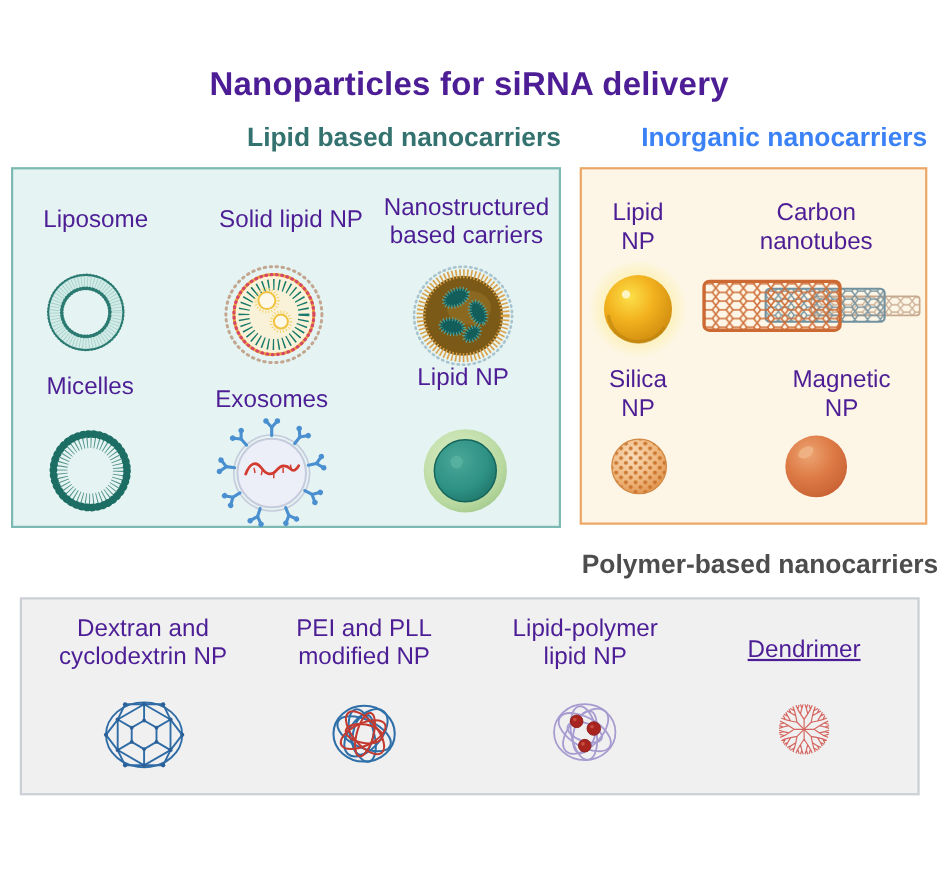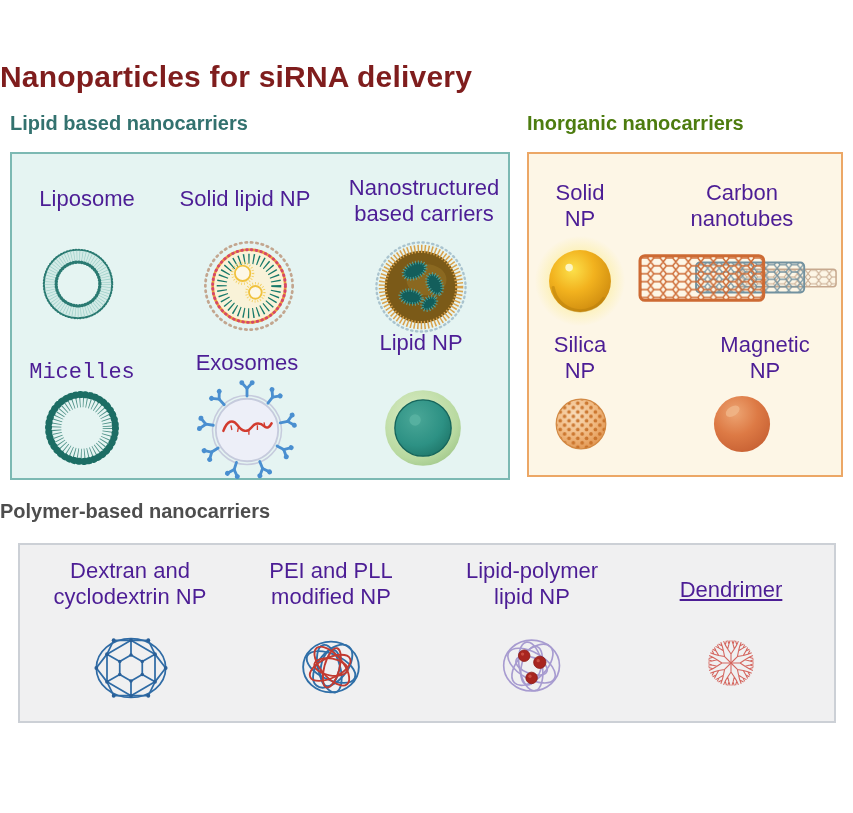--- a/index.html
+++ b/index.html
@@ -3,26 +3,26 @@
 <meta charset="utf-8">
 <style>
   html,body{margin:0;padding:0;}
   body{
     width:853px;height:813px;position:relative;background:#ffffff;
     font-family:"Liberation Sans","DejaVu Sans",sans-serif;color:#1b1b1b;
     overflow:hidden;
   }
   .abs{position:absolute;}
   .title{
-    top:60px;left:0;width:853px;text-align:left;
-    font-size:30px;font-weight:bold;color:#7f1d1d;letter-spacing:.2px;
+    top:60px;left:0;width:853px;text-align:center;
+    font-size:30px;font-weight:bold;color:#4c1d95;letter-spacing:.2px;
   }
-  .section-heading{font-size:20px;font-weight:bold;text-align:left;}
+  .section-heading{font-size:24px;font-weight:bold;text-align:right;}
   .heading-lipid{top:112px;left:10px;width:500px;color:#33726f;}
-  .heading-inorganic{top:112px;left:527px;width:316px;color:#4d7c0f;}
+  .heading-inorganic{top:112px;left:527px;width:316px;color:#3b82f6;}
   .heading-polymer{top:500px;left:0;width:853px;color:#4d4d4d;}
   .panel{box-sizing:border-box;border:2px solid;}
   .panel-lipid{left:10px;top:152px;width:500px;height:328px;background:#e5f4f2;border-color:#7cb9b3;}
   .panel-inorganic{left:527px;top:152px;width:316px;height:325px;background:#fdf6e6;border-color:#eca766;}
   .panel-polymer{left:18px;top:543px;width:818px;height:180px;background:#f0f0f1;border-color:#ccd0d6;}
   .item-label{
     font-size:22px;line-height:1.18;text-align:center;white-space:pre-line;color:#4c1d95;
   }
   .icon{display:block;}
 </style>
@@ -32,24 +32,24 @@
 <div class="abs title">Nanoparticles for siRNA delivery</div>
 <div class="abs section-heading heading-lipid">Lipid based nanocarriers</div>
 <div class="abs section-heading heading-inorganic">Inorganic nanocarriers</div>
 <div class="abs section-heading heading-polymer">Polymer-based nanocarriers</div>
 
 <div class="abs panel panel-lipid"></div>
 <div class="abs panel panel-inorganic"></div>
 <div class="abs panel panel-polymer"></div>
 
 <div class="abs item-label" style="left:17px;top:186px;width:140px;">Liposome</div>
-<div class="abs item-label" style="left:160px;top:186px;width:170px;">Solid lipid NP</div>
+<div class="abs item-label" style="left:160px;top:186px;width:170px;text-align:right;">Solid lipid NP</div>
 <div class="abs item-label" style="left:334px;top:175px;width:180px;">Nanostructured
 based carriers</div>
-<div class="abs item-label" style="left:22px;top:360px;width:120px;font-family:Liberation Mono, monospace;">Micelles</div>
+<div class="abs item-label" style="left:22px;top:338px;width:120px;">Micelles</div>
 <div class="abs item-label" style="left:177px;top:350px;width:140px;text-align:center;">Exosomes</div>
 <div class="abs item-label" style="left:351px;top:330px;width:140px;">Lipid NP</div>
 
 <svg class="abs icon" style="left:36px;top:242px;" width="84" height="84" viewBox="0 0 100 100">
   <circle cx="50" cy="50" r="40" fill="none" stroke="#2a7a72" stroke-width="4" stroke-dasharray="0.5 3" stroke-linecap="round"></circle>
   <circle cx="50" cy="50" r="33" fill="none" stroke="#d4ebe7" stroke-width="13"></circle>
   <circle cx="50" cy="50" r="33" fill="none" stroke="#9ed0c9" stroke-width="13" stroke-dasharray="0.8 2.4"></circle>
   <circle cx="50" cy="50" r="26" fill="none" stroke="#2a7a72" stroke-width="4" stroke-dasharray="0.5 3" stroke-linecap="round"></circle>
 </svg>
 
@@ -136,21 +136,21 @@
       <stop offset="0%" stop-color="#4aa797"></stop>
         <stop offset="60%" stop-color="#2d9184"></stop>
         <stop offset="100%" stop-color="#1c7164"></stop>
     </radialGradient>
   </defs>
   <circle cx="50" cy="50" r="43" fill="url(#lnp-ring)"></circle>
   <circle cx="50" cy="50" r="32" fill="url(#lnp-core)" stroke="#15655c" stroke-width="1.5"></circle>
   <circle cx="41" cy="41" r="6.5" fill="#57b1a0" opacity="0.95"></circle>
 </svg>
 
-<div class="abs item-label" style="left:520px;top:180px;width:120px;">Solid
+<div class="abs item-label" style="left:520px;top:180px;width:120px;">Lipid
 NP</div>
 <div class="abs item-label" style="left:657px;top:180px;width:170px;">Carbon
 nanotubes</div>
 <div class="abs item-label" style="left:520px;top:332px;width:120px;">Silica
 NP</div>
 <div class="abs item-label" style="left:690px;top:332px;width:150px;">Magnetic
 NP</div>
 
 <svg class="abs icon" style="left:534px;top:235px;" width="92" height="92" viewBox="0 0 110 110">
   <defs>

